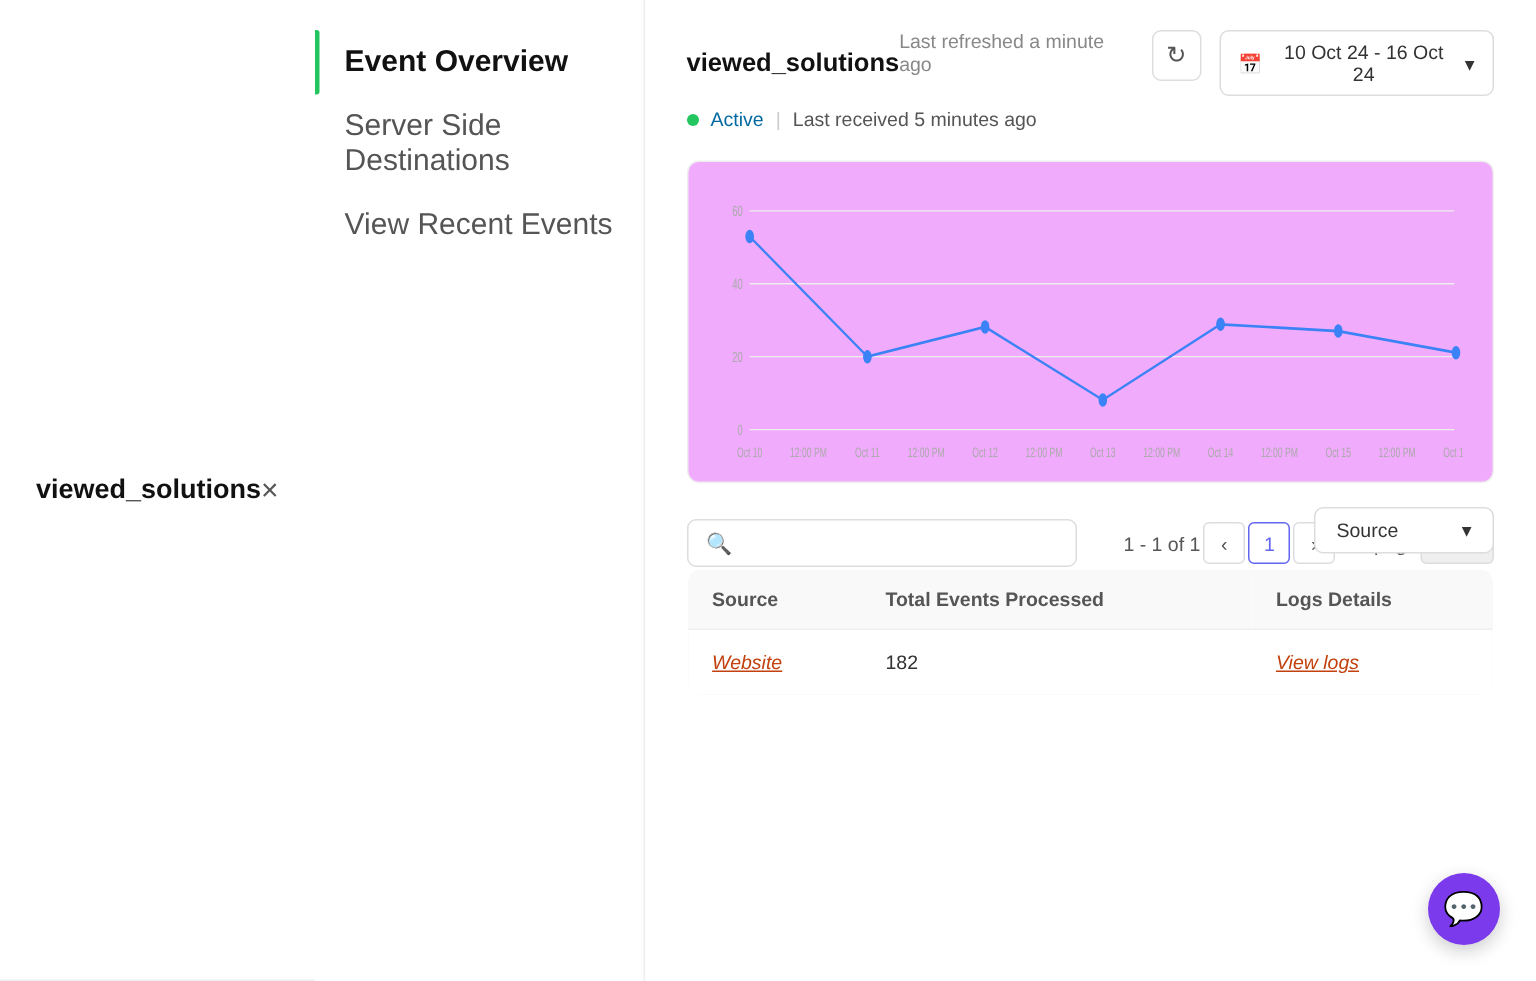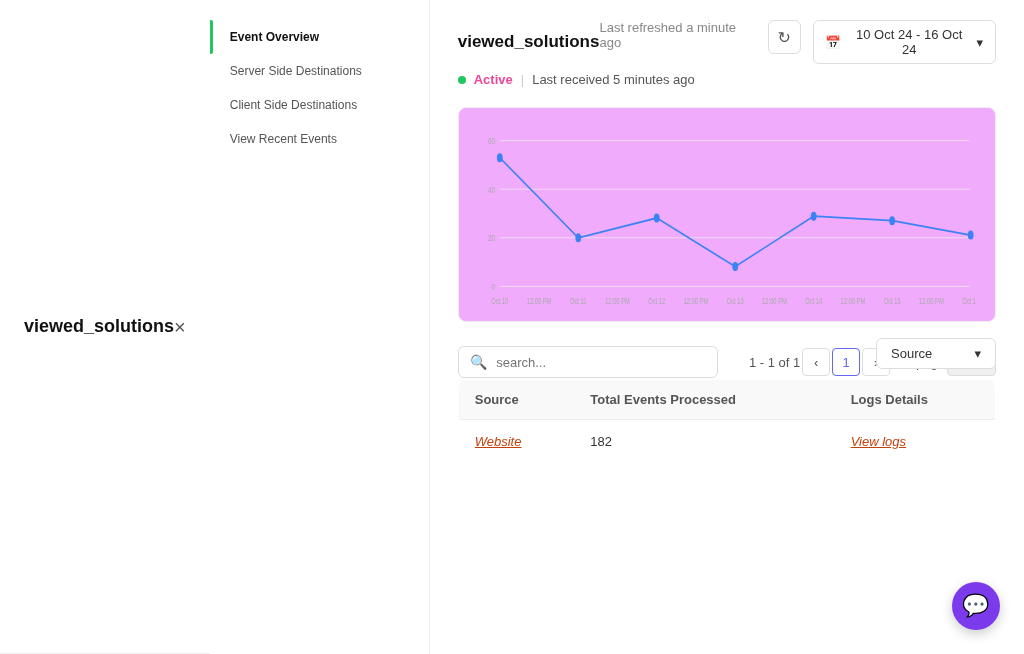--- a/index.html
+++ b/index.html
@@ -8,39 +8,39 @@
     .app-container { display: flex; flex-direction: row; height: 654px; width: 1024px; overflow: hidden; }
 
     .title-bar { display: flex; align-items: center; justify-content: space-between; padding: 16px 24px; border-bottom: 1px solid #eee; }
     .title-bar-title { font-size: 18px; font-weight: 600; color: #111; }
     .title-bar-close { cursor: pointer; font-size: 20px; color: #555; background: none; border: none; line-height: 1; }
 
     .main-layout { display: flex; flex: 1; overflow: hidden; }
 
     
     .sidebar { width: 220px; border-right: 1px solid #eee; padding: 20px 0; flex-shrink: 0; }
-    .sidebar-item { padding: 10px 20px; cursor: pointer; color: #555; font-size: 12px; position: relative; }
+    .sidebar-item { padding: 10px 20px; cursor: pointer; color: #555; font-size: 20px; position: relative; }
     .sidebar-item.active { color: #111; font-weight: 600; }
     .sidebar-item.active::before { content: ''; position: absolute; left: 0; top: 0; bottom: 0; width: 3px; background: #22c55e; border-radius: 0 2px 2px 0; }
 
     
     .content { flex: 1; overflow-y: auto; padding: 20px 28px; }
 
     
     .content-header { display: flex; align-items: center; justify-content: space-between; margin-bottom: 8px; }
     .event-title { font-size: 17px; font-weight: 600; color: #111; }
     .header-right { display: flex; gap: 12px; }
     .refresh-text { font-size: 13px; color: #888; }
     .refresh-btn { width: 34px; height: 34px; border: 1px solid #ddd; border-radius: 6px; cursor: pointer; background: #fff; display: flex; align-items: center; justify-content: center; font-size: 16px; color: #555; }
     .date-range-btn { display: flex; align-items: center; gap: 8px; border: 1px solid #ddd; border-radius: 6px; padding: 6px 12px; cursor: pointer; background: #fff; font-size: 13px; color: #333; }
 
     
     .status-row { display: flex; align-items: center; gap: 8px; margin-bottom: 20px; font-size: 13px; color: #555; }
     .status-dot { width: 8px; height: 8px; border-radius: 50%; background: #22c55e; flex-shrink: 0; }
-    .status-label { font-weight: 700; color: #ec4899; }
+    .status-label { font-weight: 400; color: #0369a1; }
     .status-sep { color: #ccc; }
 
     
     .chart-container { background: #f0abfc; border: 1px solid #eee; border-radius: 8px; padding: 20px 20px 10px; margin-bottom: 24px; }
 
     
     .table-controls { display: flex; align-items: center; justify-content: space-between; margin-bottom: 12px; }
     .search-box { display: flex; align-items: center; gap: 8px; border: 1px solid #ddd; border-radius: 6px; padding: 7px 12px; width: 260px; }
     .search-box input { border: none; outline: none; font-size: 13px; color: #555; background: transparent; width: 100%; }
     .search-icon { color: #aaa; font-size: 14px; }
@@ -76,21 +76,20 @@
     <span class="title-bar-title">viewed_solutions</span>
     <button class="title-bar-close">×</button>
   </div>
 
   <div class="main-layout">
 
     <nav class="sidebar">
 
     <div class="sidebar-item active">Event Overview</div>
         <div class="sidebar-item">Server Side Destinations</div>
-        <div class="sidebar-item">Client Side Destinations</div>
         <div class="sidebar-item">View Recent Events</div>
       </nav>
 
     <div class="content">
 
       <div class="content-header">
         <span class="event-title">viewed_solutions</span>
         <div class="header-right">
           <span class="refresh-text">Last refreshed a minute ago</span>
           <button class="refresh-btn">
@@ -146,21 +145,20 @@
           <text x="648" y="196" font-size="10" fill="#aaa" text-anchor="middle">12:00 PM</text>
           <text x="716" y="196" font-size="10" fill="#aaa" text-anchor="middle">Oct 15</text>
           <text x="784" y="196" font-size="10" fill="#aaa" text-anchor="middle">12:00 PM</text>
           <text x="852" y="196" font-size="10" fill="#aaa" text-anchor="middle">Oct 16</text>
         </svg>
       </div>
 
       <div class="table-controls">
         <div class="search-box">
           <span class="search-icon">🔍</span>
-          <input type="text" placeholder="search..." style="">
         </div>
 
         <div class="table-right-controls">
           <span class="pagination-info">1 - 1 of 1</span>
           <button class="page-btn">‹</button>
           <button class="page-btn active">1</button>
           <button class="page-btn">›</button>
           <span class="page-label">Per page</span>
           <select class="per-page-select">
             <option>10</option>

